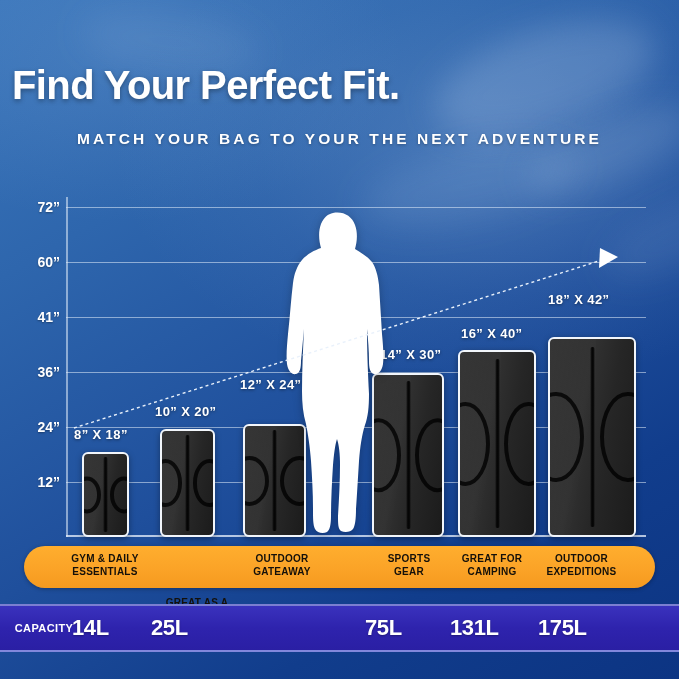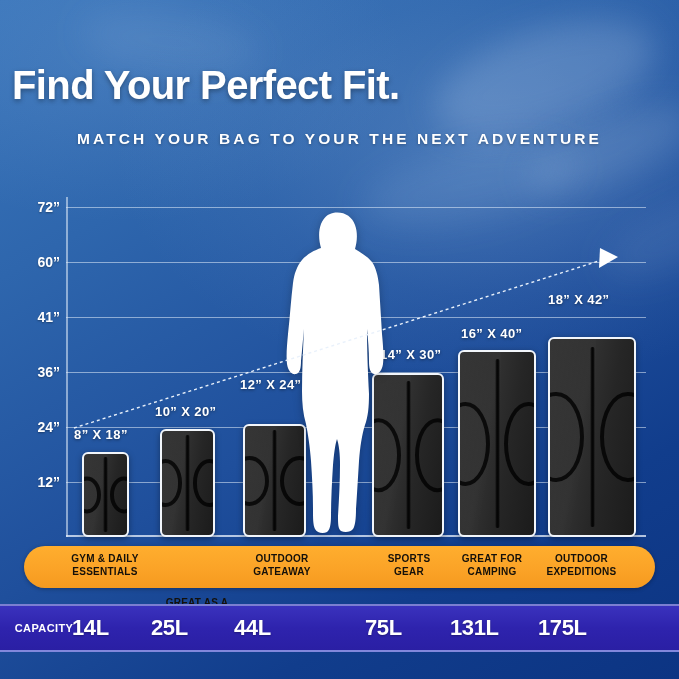--- a/index.html
+++ b/index.html
@@ -329,19 +329,18 @@
     <div class="cat" style="left:500px; width:115px;">
       <div>OUTDOOR</div>
       <div>EXPEDITIONS</div>
     </div>
   </div>
 
   <div id="capband">
     <div id="capLabel">CAPACITY</div>
     <div class="cap" style="left:72px; width:80px;">14L</div>
     <div class="cap" style="left:151px; width:80px;">25L</div>
-    <div class="cap" style="left:234px; width:80px;">44L</div>
     <div class="cap" style="left:365px; width:80px;">75L</div>
     <div class="cap" style="left:450px; width:80px;">131L</div>
     <div class="cap" style="left:538px; width:80px;">175L</div>
   </div>
 
 </div>
 
 </body></html>

